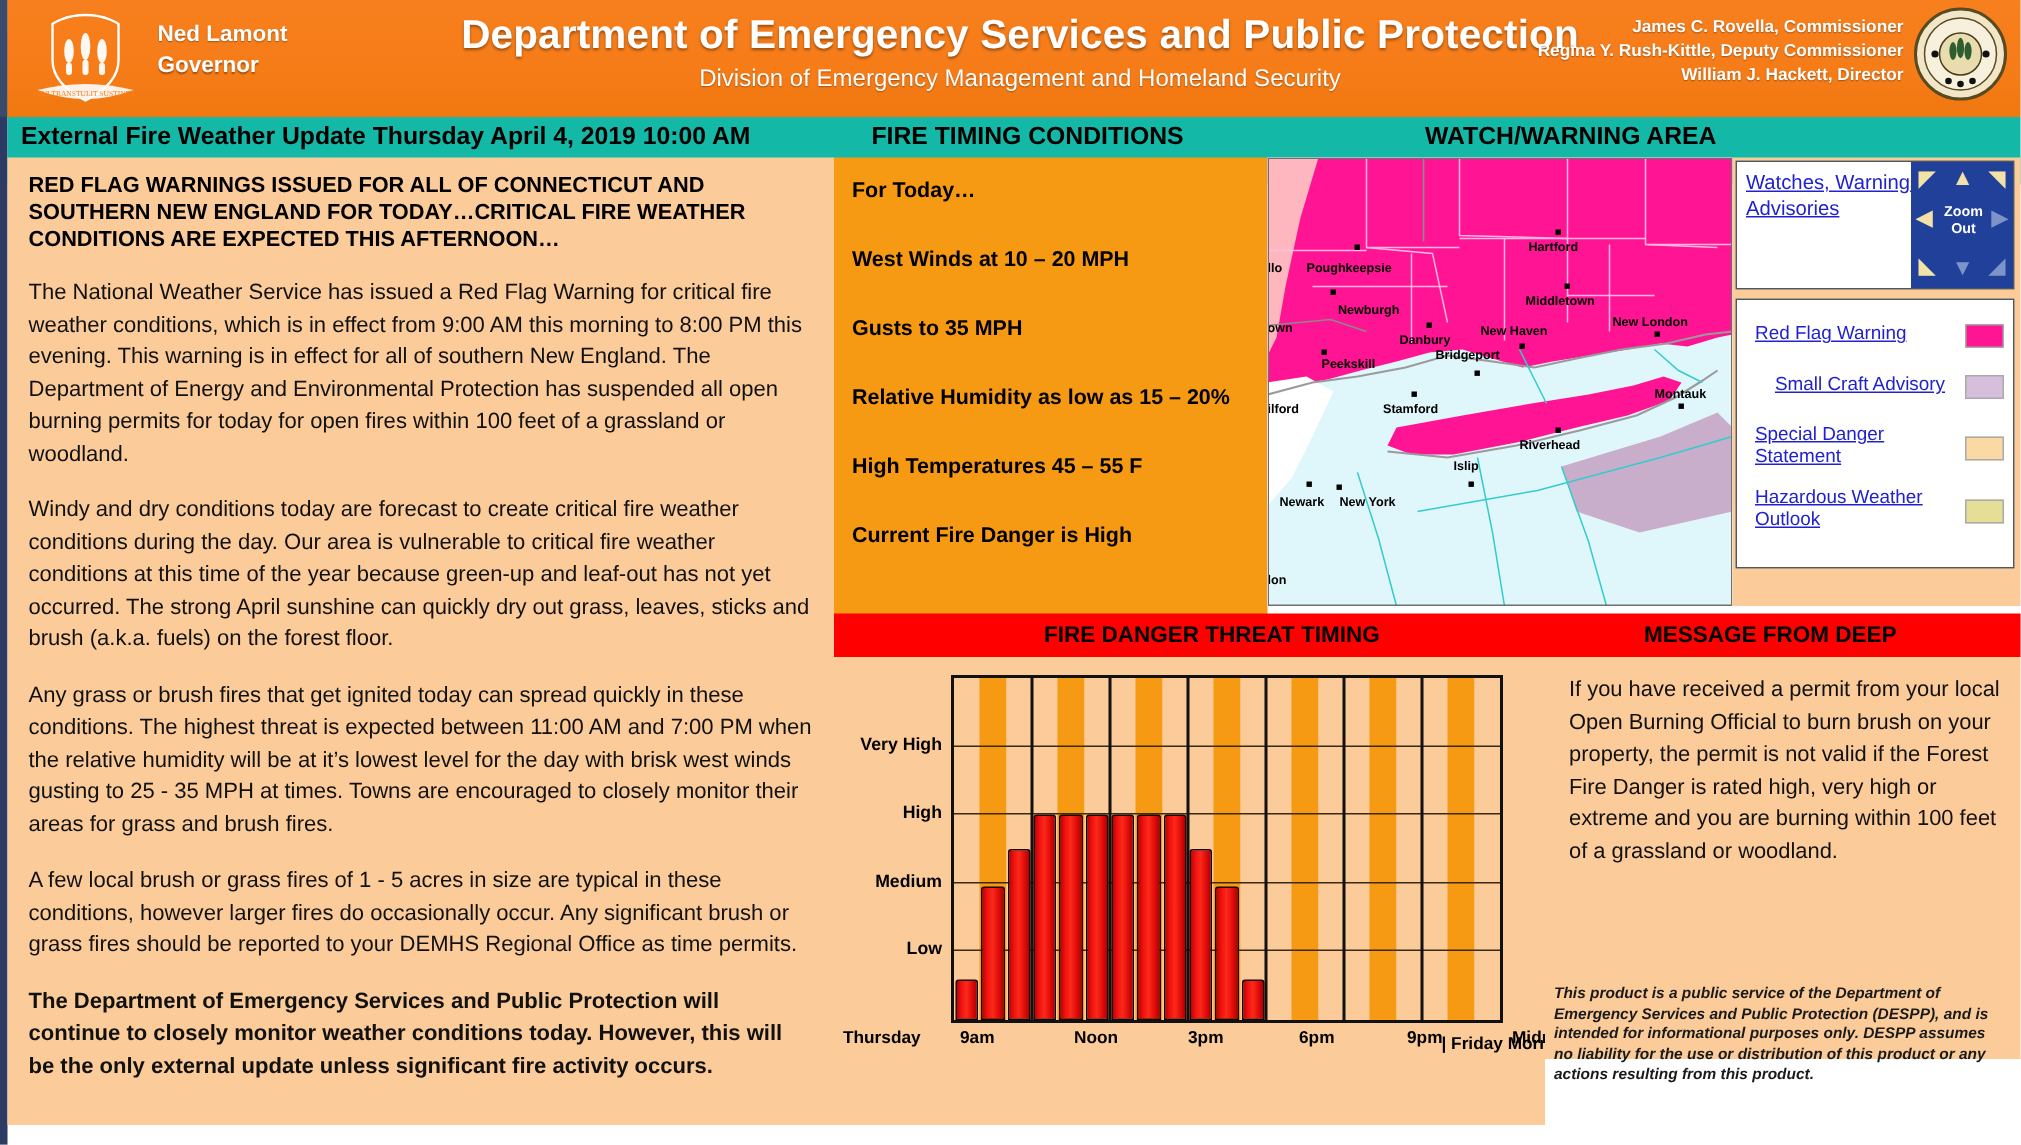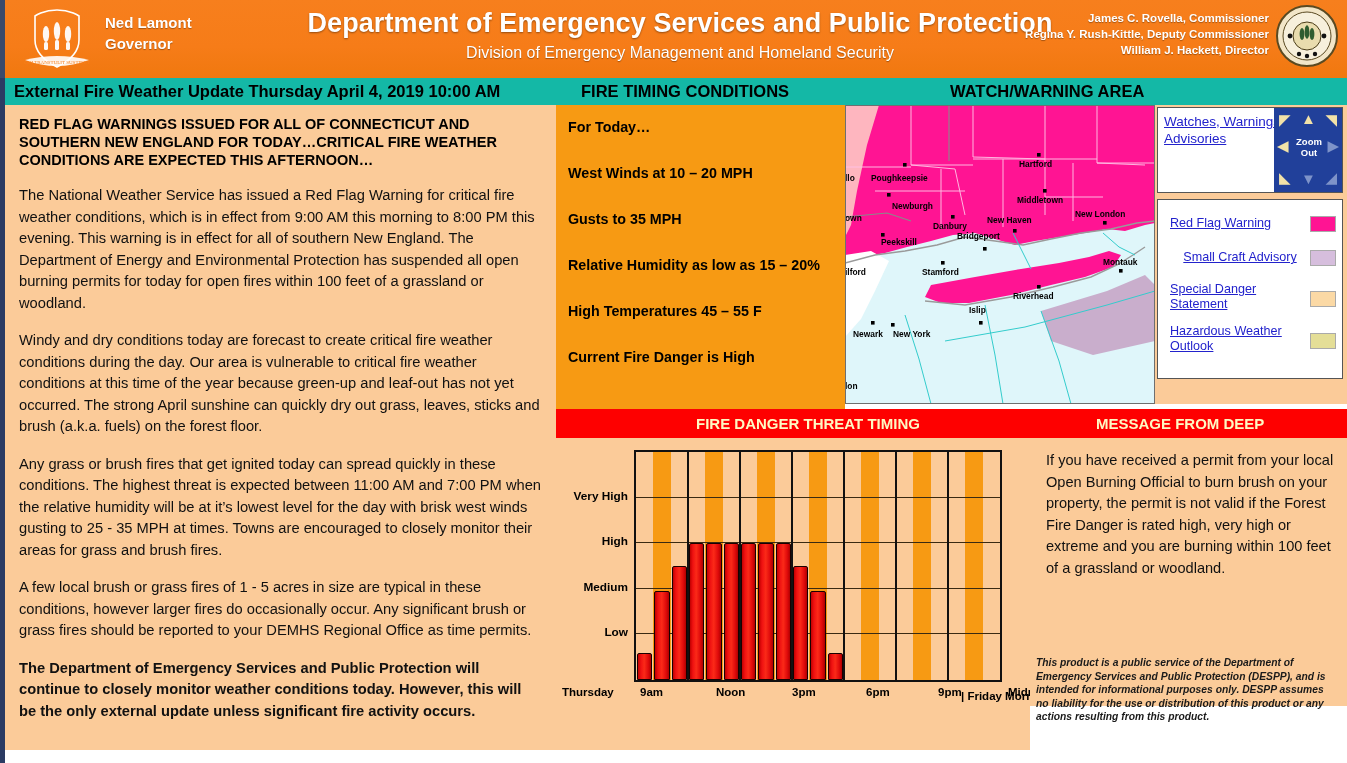--- a/index.html
+++ b/index.html
@@ -66,21 +66,21 @@
   .legbox2{position:absolute;left:2px;top:94px;width:186px;height:180px;background:#ffffff;
            border:1px solid #555;box-sizing:border-box;}
   .legrow{position:absolute;left:12px;width:166px;}
   .leglabel{color:#2222cc;font-size:12.6px;line-height:15px;text-decoration:underline;
             display:inline-block;width:118px;vertical-align:middle;cursor:pointer;}
   .swatch{display:inline-block;width:26px;height:16px;vertical-align:middle;
           border:1px solid #aaa;box-sizing:border-box;float:right;margin-top:2px;}
 
   
   .redbar2{position:absolute;left:556px;top:409px;width:791px;height:29px;background:#fe0000;}
-  .redbar2 .t{position:absolute;top:6px;color:#fef9c3;font-weight:bold;font-size:15px;white-space:nowrap;}
+  .redbar2 .t{position:absolute;top:6px;color:#000000;font-weight:bold;font-size:15px;white-space:nowrap;}
   .rb2a{left:140px;}
   .rb2b{left:540px;}
   .orangetab{position:absolute;left:556px;top:404px;width:289px;height:6px;background:#f79a13;}
 
   
   .chartpanel{position:absolute;left:556px;top:438px;width:474px;height:312px;background:#fbcb99;}
   .plot{position:absolute;left:78px;top:12px;width:368px;height:232px;
         border:2px solid #111;box-sizing:border-box;background:#fbcb99;}
   .vband{position:absolute;top:0;bottom:0;width:0;}
   .hline{position:absolute;left:0;right:0;height:1px;background:#3a2a12;}

